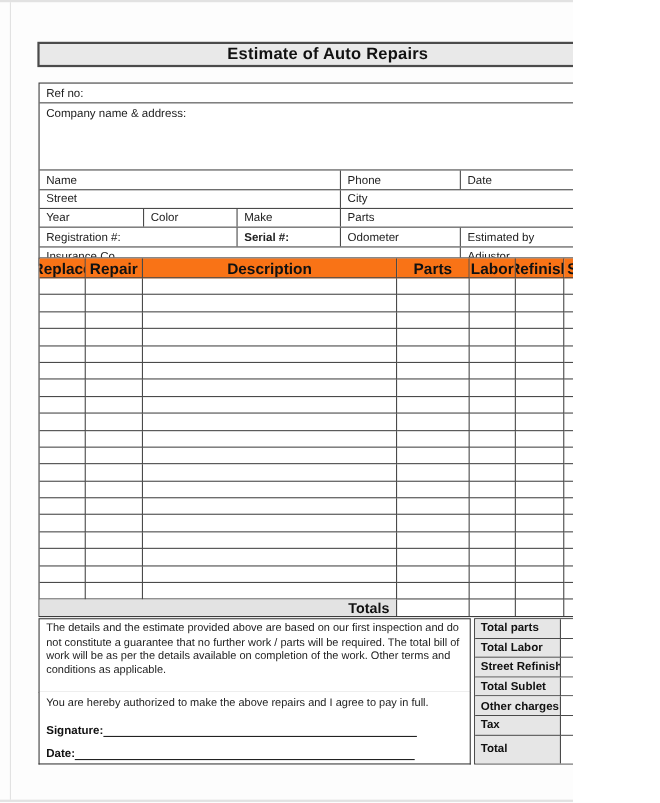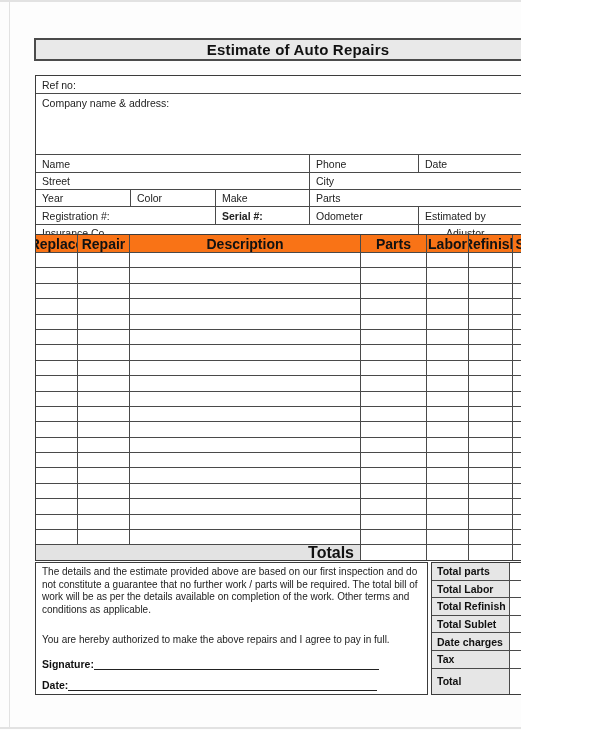--- a/index.html
+++ b/index.html
@@ -47,21 +47,21 @@
   }
   .cell{box-sizing:border-box;border-right:1px solid #4a4a4a;border-bottom:1px solid #4a4a4a;}
   .cell.lastcol{border-right:none;}
   .cell.lastrow{border-bottom:none;}
   .hcell{
     background:#f97316;display:flex;align-items:center;justify-content:center;
     font-size:14px;font-weight:bold;color:#111;overflow:hidden;
   }
   .totals-cell{
     background:#e3e3e3;display:flex;align-items:center;justify-content:flex-end;
-    padding-right:6px;font-size:16px;font-weight:bold;color:#111;
+    padding-right:6px;font-size:13px;font-weight:bold;color:#111;
   }
 
   
   .disclaimer-box{
     position:absolute;left:35px;top:562px;width:393px;height:68px;box-sizing:border-box;
     border:1.5px solid #3c3c3c;background:#fff;
   }
   .disclaimer-box p{margin:0;padding:3px 6px;font-size:10px;line-height:12.6px;color:#222;}
   .auth-box{
     position:absolute;left:35px;top:629px;width:393px;height:66px;box-sizing:border-box;
@@ -153,21 +153,21 @@
       <div class="icell" style="width:94px;font-weight:bold;">
         <span>Serial #:</span>
       </div>
       <div class="icell" style="width:109px;">
         <span>Odometer</span>
       </div>
       <div class="icell" style="flex:1;">
         <span>Estimated by</span>
       </div>
     </div>
-    <div class="irow" style="height:16px;gap:21px;">
+    <div class="irow" style="height:16px;">
       <div class="icell" style="width:383px;">
         <span>Insurance Co</span>
       </div>
       <div class="icell" style="flex:1;">
         <span>Adjustor</span>
       </div>
     </div>
   </div>
 
   <div class="items-grid" id="items-grid">
@@ -332,24 +332,24 @@
       <span class="sig-label">Date:</span>
       <span class="sig-line"></span>
     </div>
   </div>
 
   <div class="summary-grid" id="summary-grid">
       <div class="scell slabel">Total parts</div>
       <div class="scell svalue"></div>
       <div class="scell slabel">Total Labor</div>
       <div class="scell svalue"></div>
-      <div class="scell slabel">Total Refinish</div>
+      <div class="scell slabel">Street Refinish</div>
       <div class="scell svalue"></div>
       <div class="scell slabel">Total Sublet</div>
       <div class="scell svalue"></div>
-      <div class="scell slabel">Date charges</div>
+      <div class="scell slabel">Other charges</div>
       <div class="scell svalue"></div>
       <div class="scell slabel">Tax</div>
       <div class="scell svalue"></div>
       <div class="scell slabel lastrow">Total</div>
       <div class="scell svalue lastrow"></div>
     </div>
 </div>
 
 </body></html>

